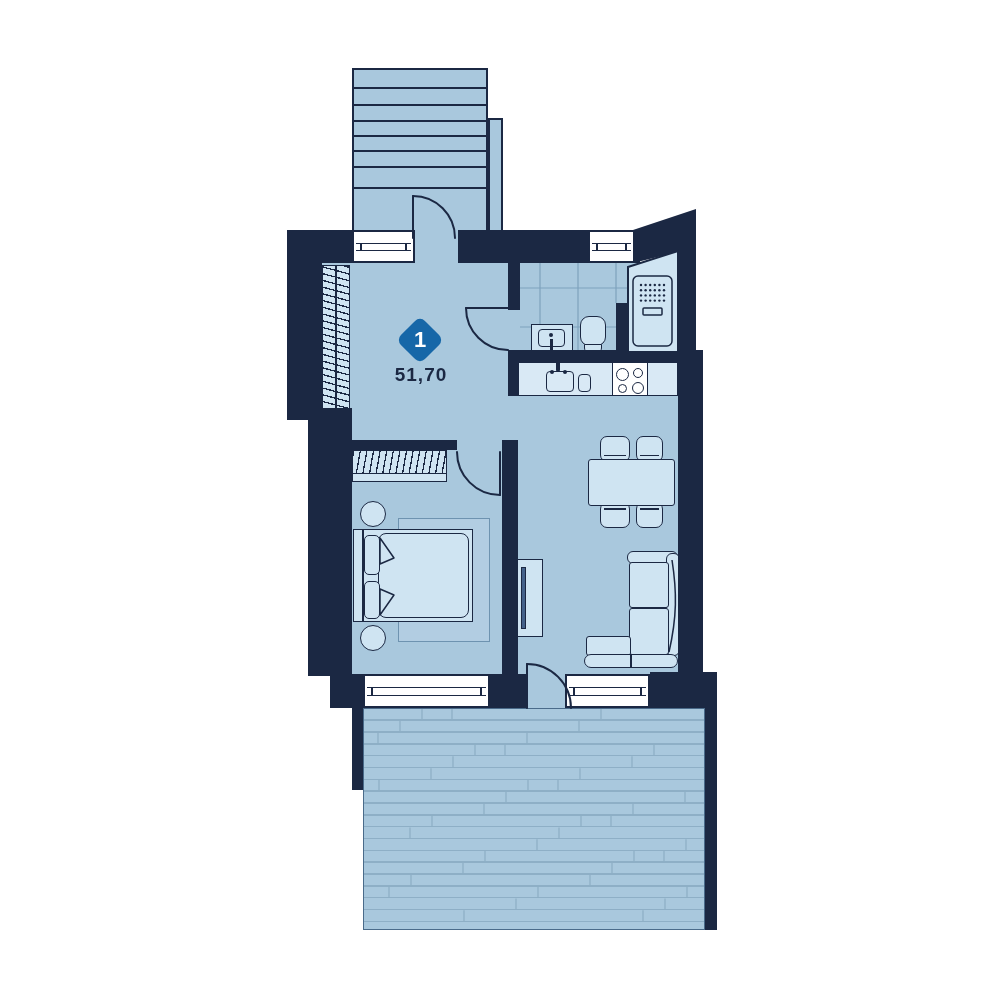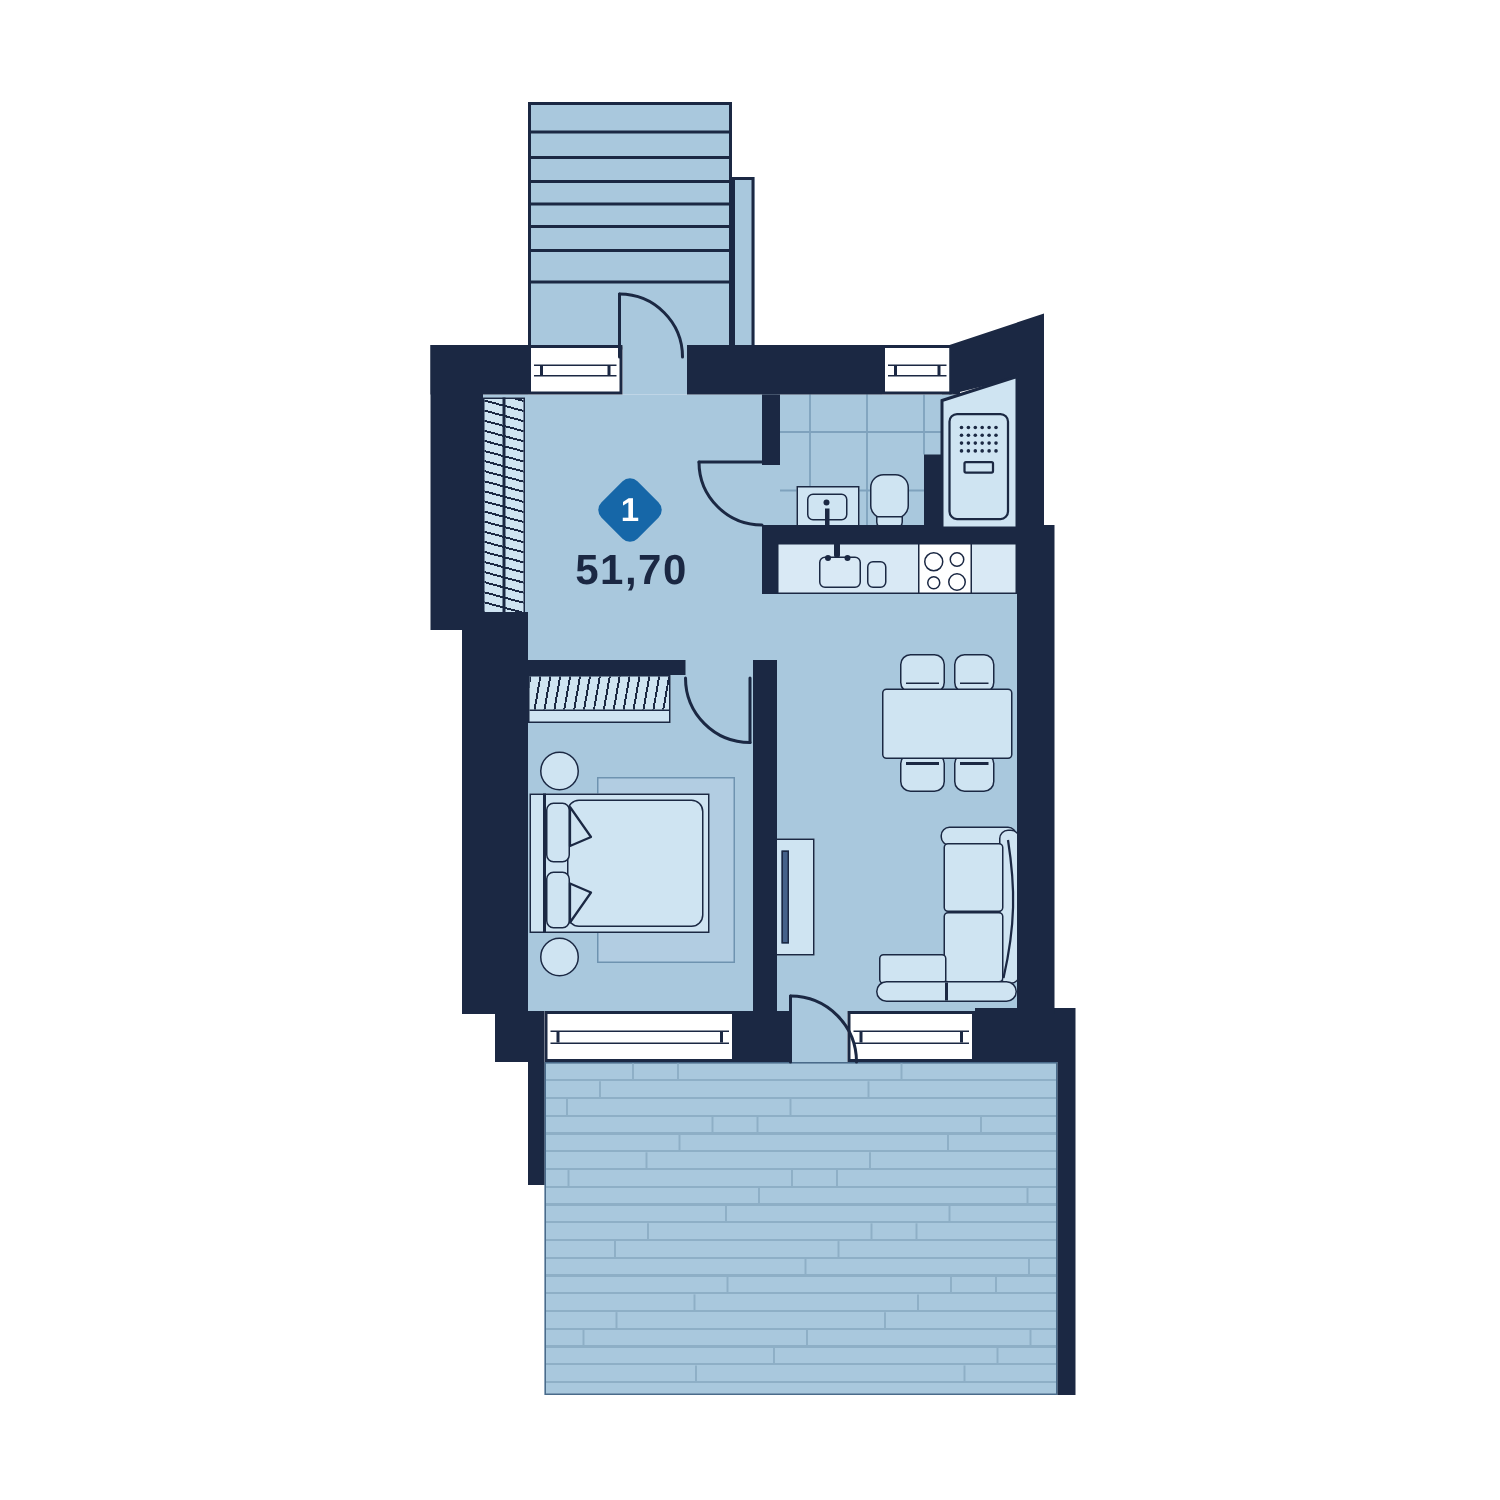--- a/index.html
+++ b/index.html
@@ -26,21 +26,21 @@
   .hatch-h{background-image:repeating-linear-gradient(100deg,var(--wall) 0 1.3px,transparent 1.3px 6.5px);}
   .hatch-v{background-image:repeating-linear-gradient(15deg,var(--wall) 0 1.3px,transparent 1.3px 6.5px);}
   .chair .cline{position:absolute;left:3px;right:3px;height:1.5px;background:var(--wall);}
   .chair.top .cline{bottom:5px;} .chair.bot .cline{top:5px;}
   .deck{background-color:var(--floor);
     background-image:repeating-linear-gradient(to bottom,transparent 0,transparent 10.4px,var(--plank_line) 10.4px,var(--plank_line) 11.84px);
     border:1.6px solid var(--deck_edge);}
   .diamond{background:var(--accent);transform:rotate(45deg);border-radius:7px;}
   .diamond span{display:block;width:34px;height:34px;line-height:34px;text-align:center;
     transform:rotate(-45deg);color:#fff;font-weight:bold;font-size:22px;}
-  .area-label{color:var(--wall);font-weight:bold;font-size:28px;letter-spacing:1px;text-align:center;}
+  .area-label{color:var(--wall);font-weight:bold;font-size:19px;letter-spacing:1px;text-align:center;}
   svg{position:absolute;left:0;top:0;pointer-events:none;}
 </style>
 </head>
 <body>
 
 <div id="plan">
 
   <div class="abs fl" style="left:352px;top:68px;width:136px;height:165px;border:2px solid var(--wall);">
     <div class="tread" style="top:17px"></div>
     <div class="tread" style="top:34px"></div>

